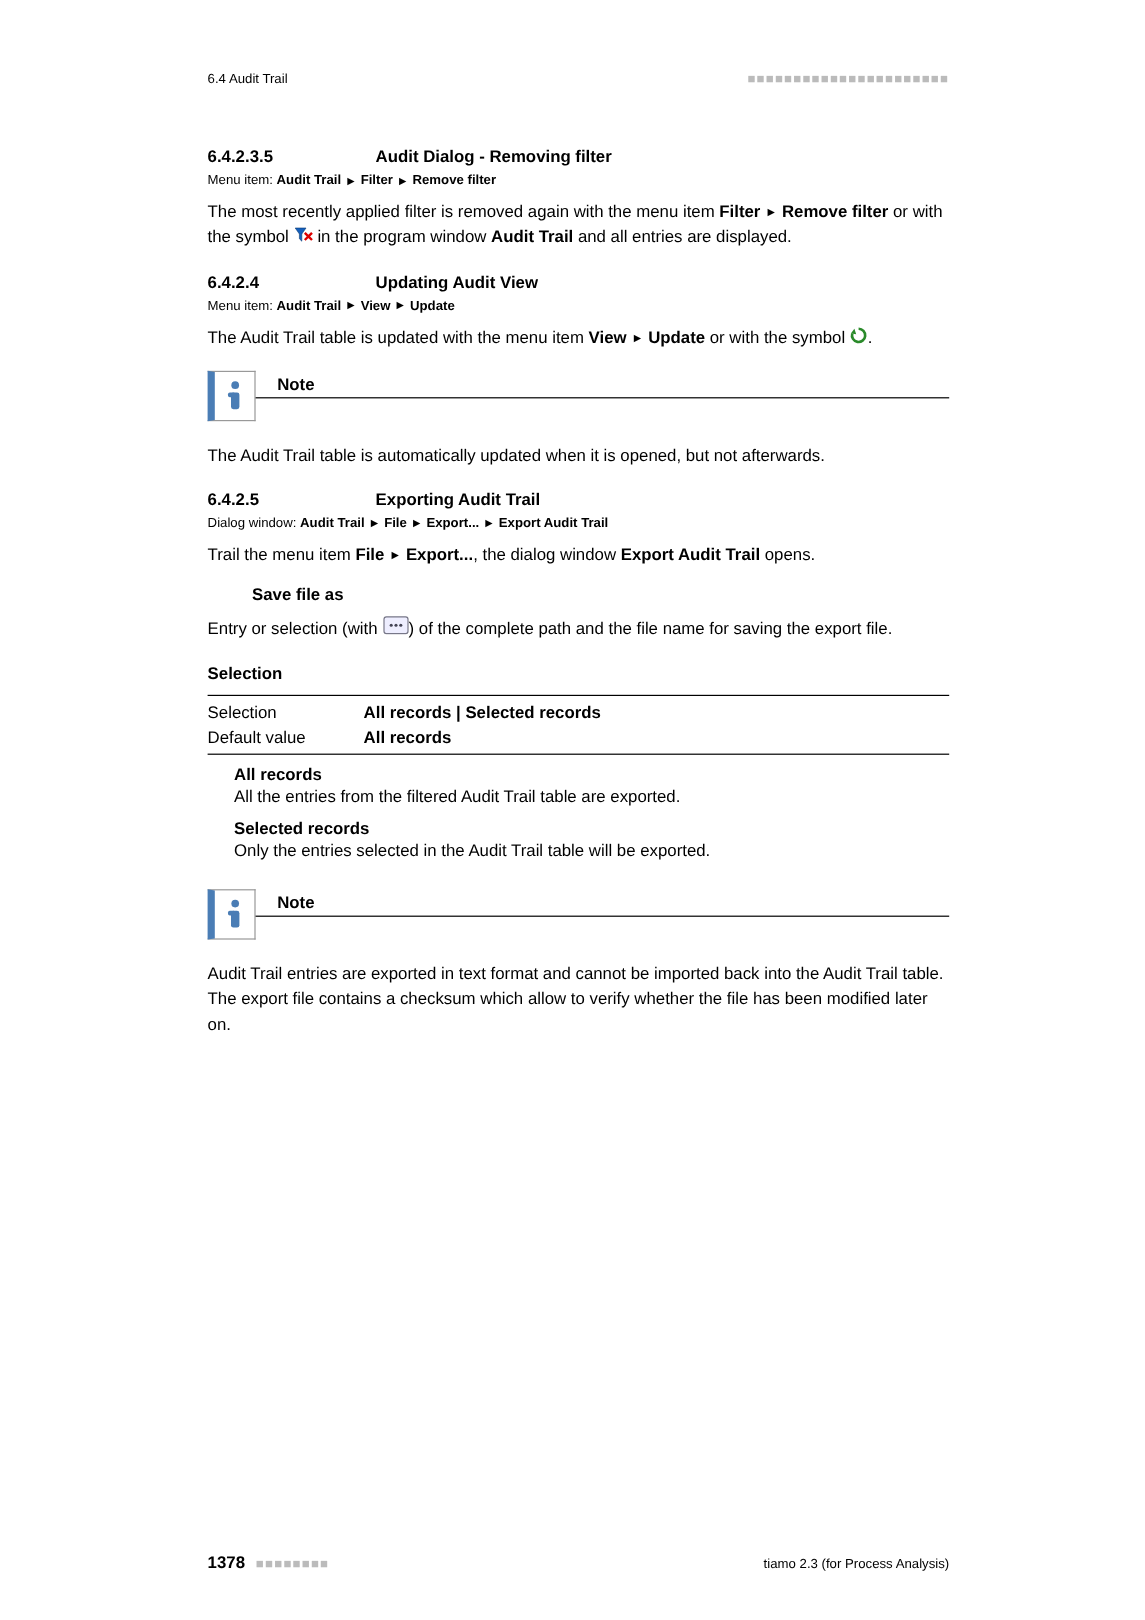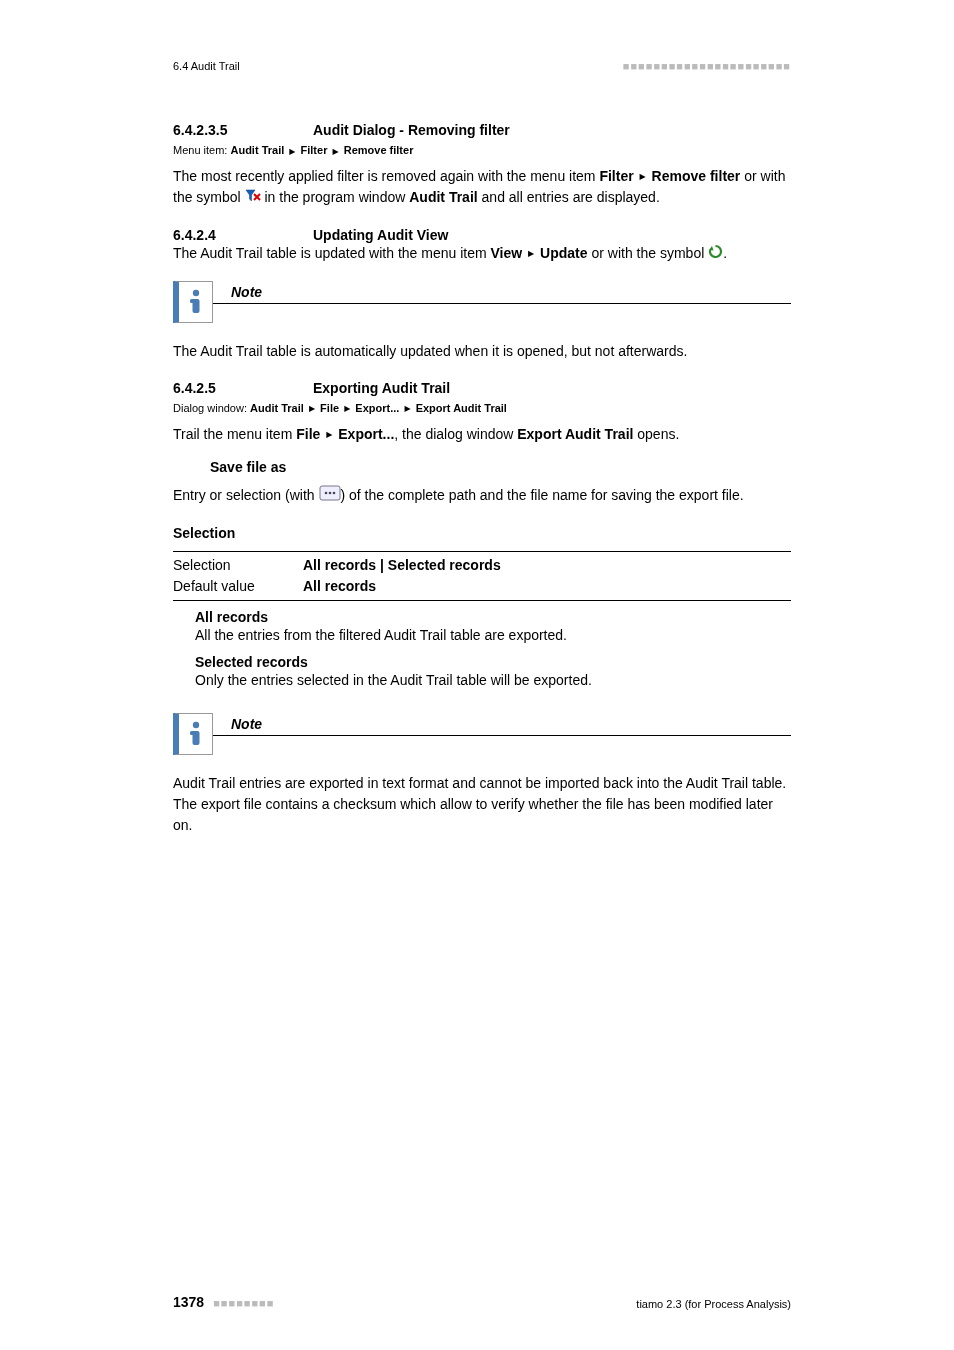--- a/index.html
+++ b/index.html
@@ -67,21 +67,20 @@
     display: inline-block;
     vertical-align: middle;
   }
   .note-block {
     margin-top: 16px;
     margin-bottom: 16px;
   }
   .note-header {
     display: flex;
     align-items: flex-end;
-    font-style: italic;
   }
   .note-icon-box {
     width: 40px;
     height: 42px;
     border: 1px solid #999;
     display: flex;
     align-items: center;
     justify-content: center;
     flex-shrink: 0;
     border-left: 6px solid #4a7db5;
@@ -187,20 +186,23 @@
             <path d="M9 5 L15 11 M15 5 L9 11" stroke="#d00" stroke-width="2"></path>
           </svg></span><span> in the program window </span><b>Audit Trail</b><span> and all entries are displayed.</span>
     </div>
   </div>
 
   <div class="section-row">
     <div class="section-num">6.4.2.4</div>
     <div class="section-title">Updating Audit View</div>
   </div>
   <div class="indent-body">
+    <div class="menu-line">
+      <span>Menu item: </span><b>Audit Trail</b> <span class="tri">▶</span> <b>View</b> <span class="tri">▶</span> <b>Update</b>
+    </div>
     <div class="body-text">
       <span>The Audit Trail table is updated with the menu item </span><b>View</b> <span class="tri">▶</span> <b>Update</b><span> or with the symbol </span><span class="icon-inline"><svg width="15" height="15" viewBox="0 0 15 15">
             <path d="M7.5 2 A5.5 5.5 0 1 1 2.2 6" fill="none" stroke="#2a8a2a" stroke-width="2.2"></path>
             <path d="M4 2 L1 6 L5.5 6.5 Z" fill="#2a8a2a"></path>
           </svg></span><span>.</span>
     </div>
 
     <div class="note-block">
       <div class="note-header">
         <div class="note-icon-box">

